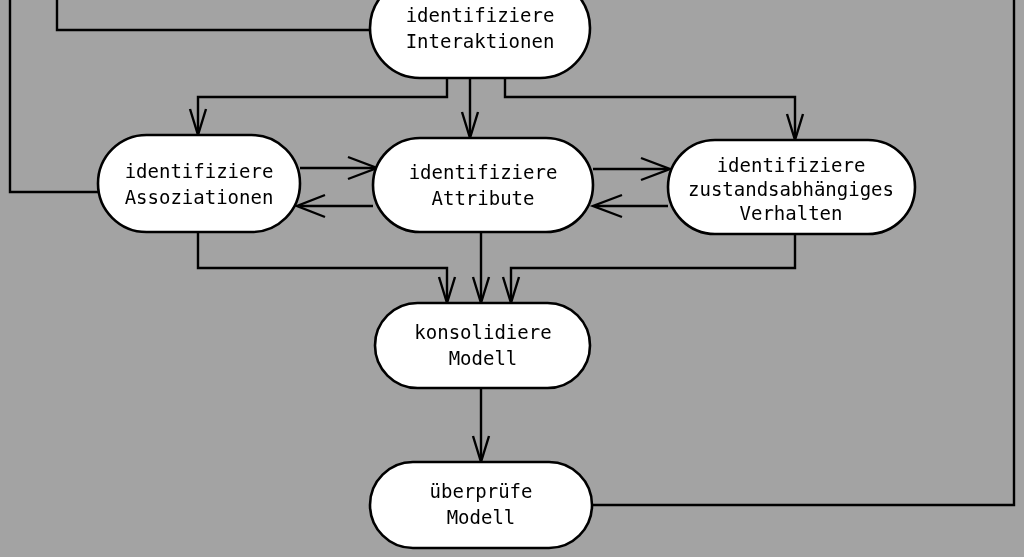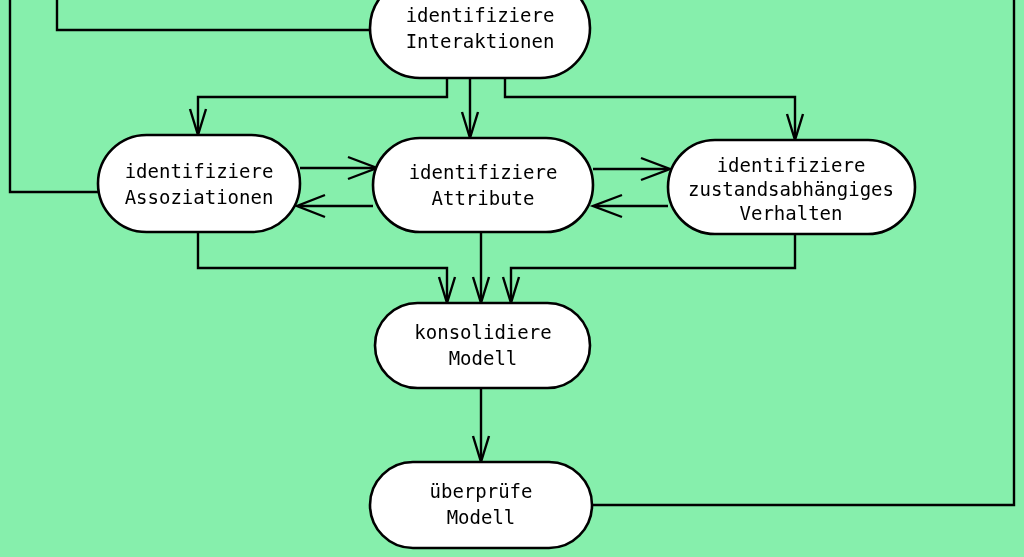--- a/index.html
+++ b/index.html
@@ -4,21 +4,21 @@
 <style>
   html, body {
     margin: 0;
     padding: 0;
     background: #ffffff;
   }
   #canvas {
     position: relative;
     width: 1024px;
     height: 557px;
-    background: #86efac;
+    background: #a3a3a3;
     overflow: hidden;
     font-family: "DejaVu Sans Mono", "Liberation Mono", monospace;
   }
   #canvas svg {
     position: absolute;
     top: 0;
     left: 0;
     width: 1024px;
     height: 557px;
     display: block;

